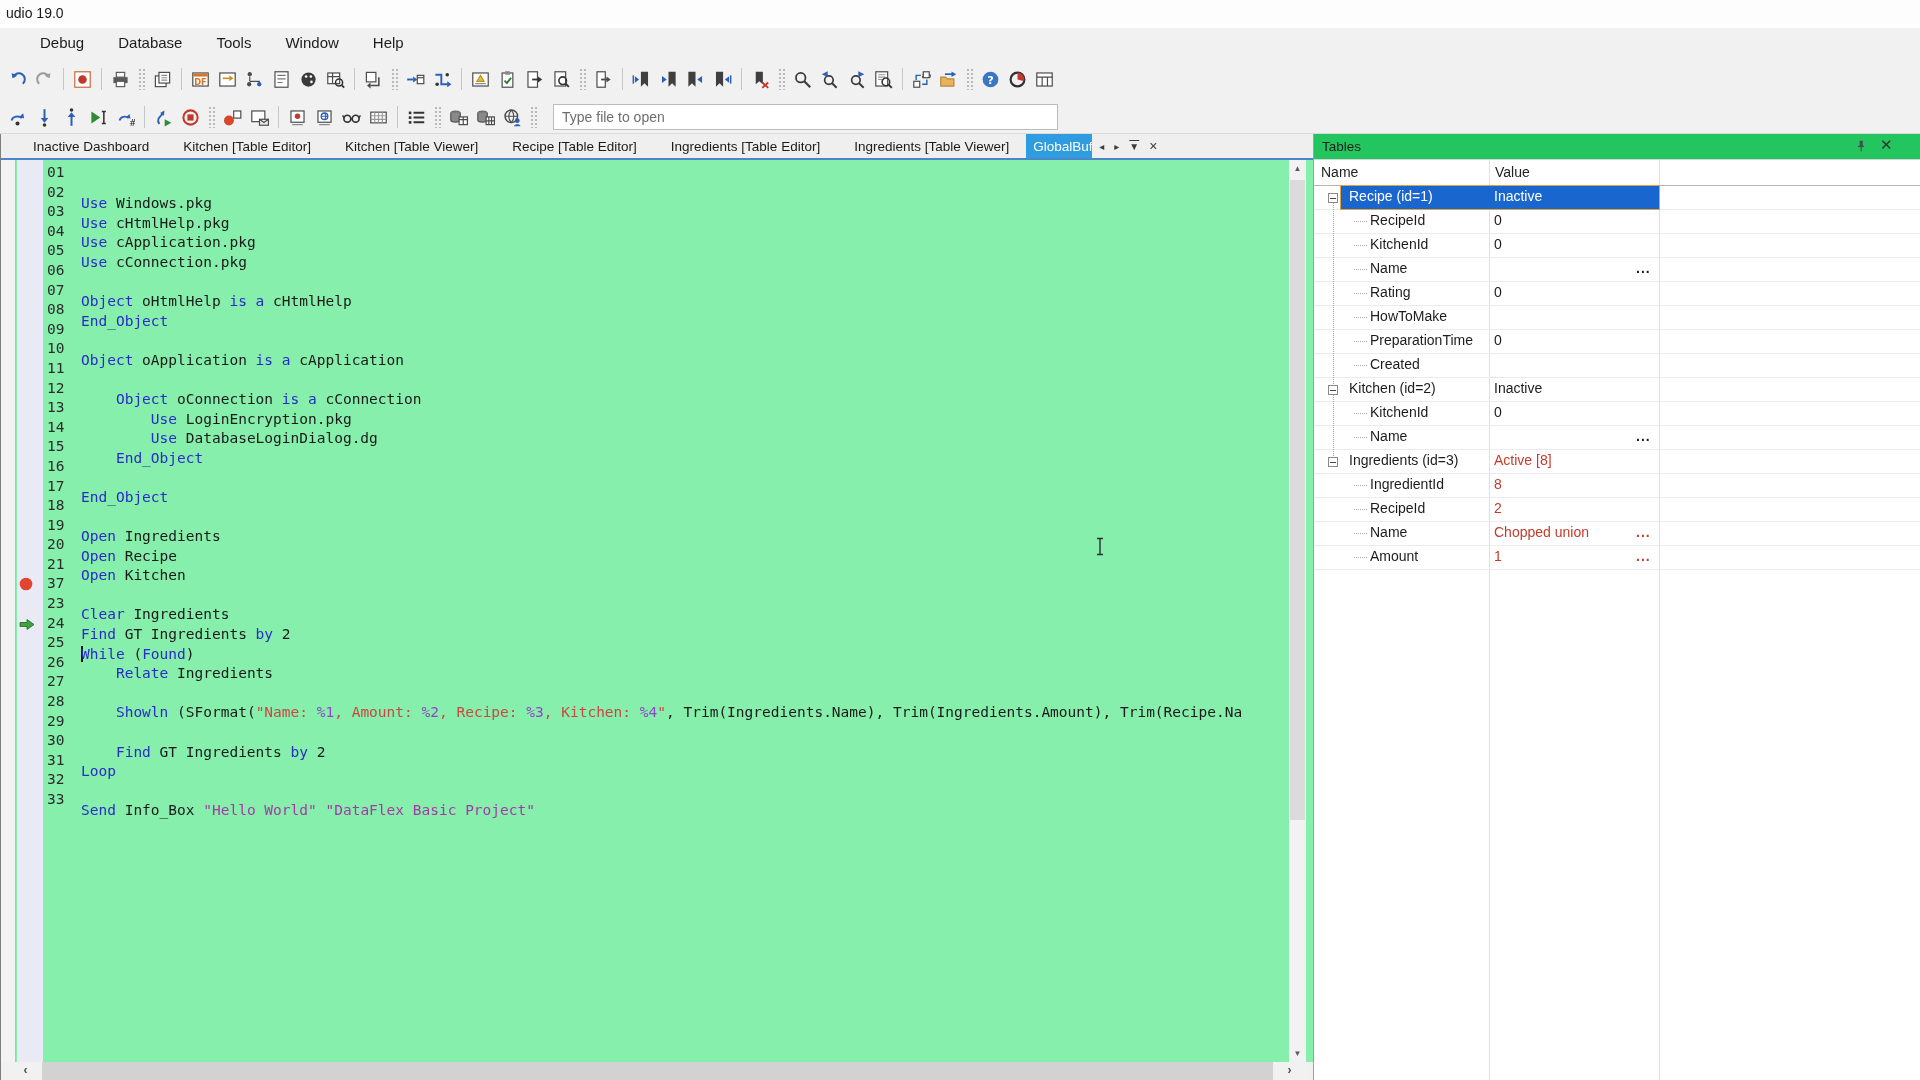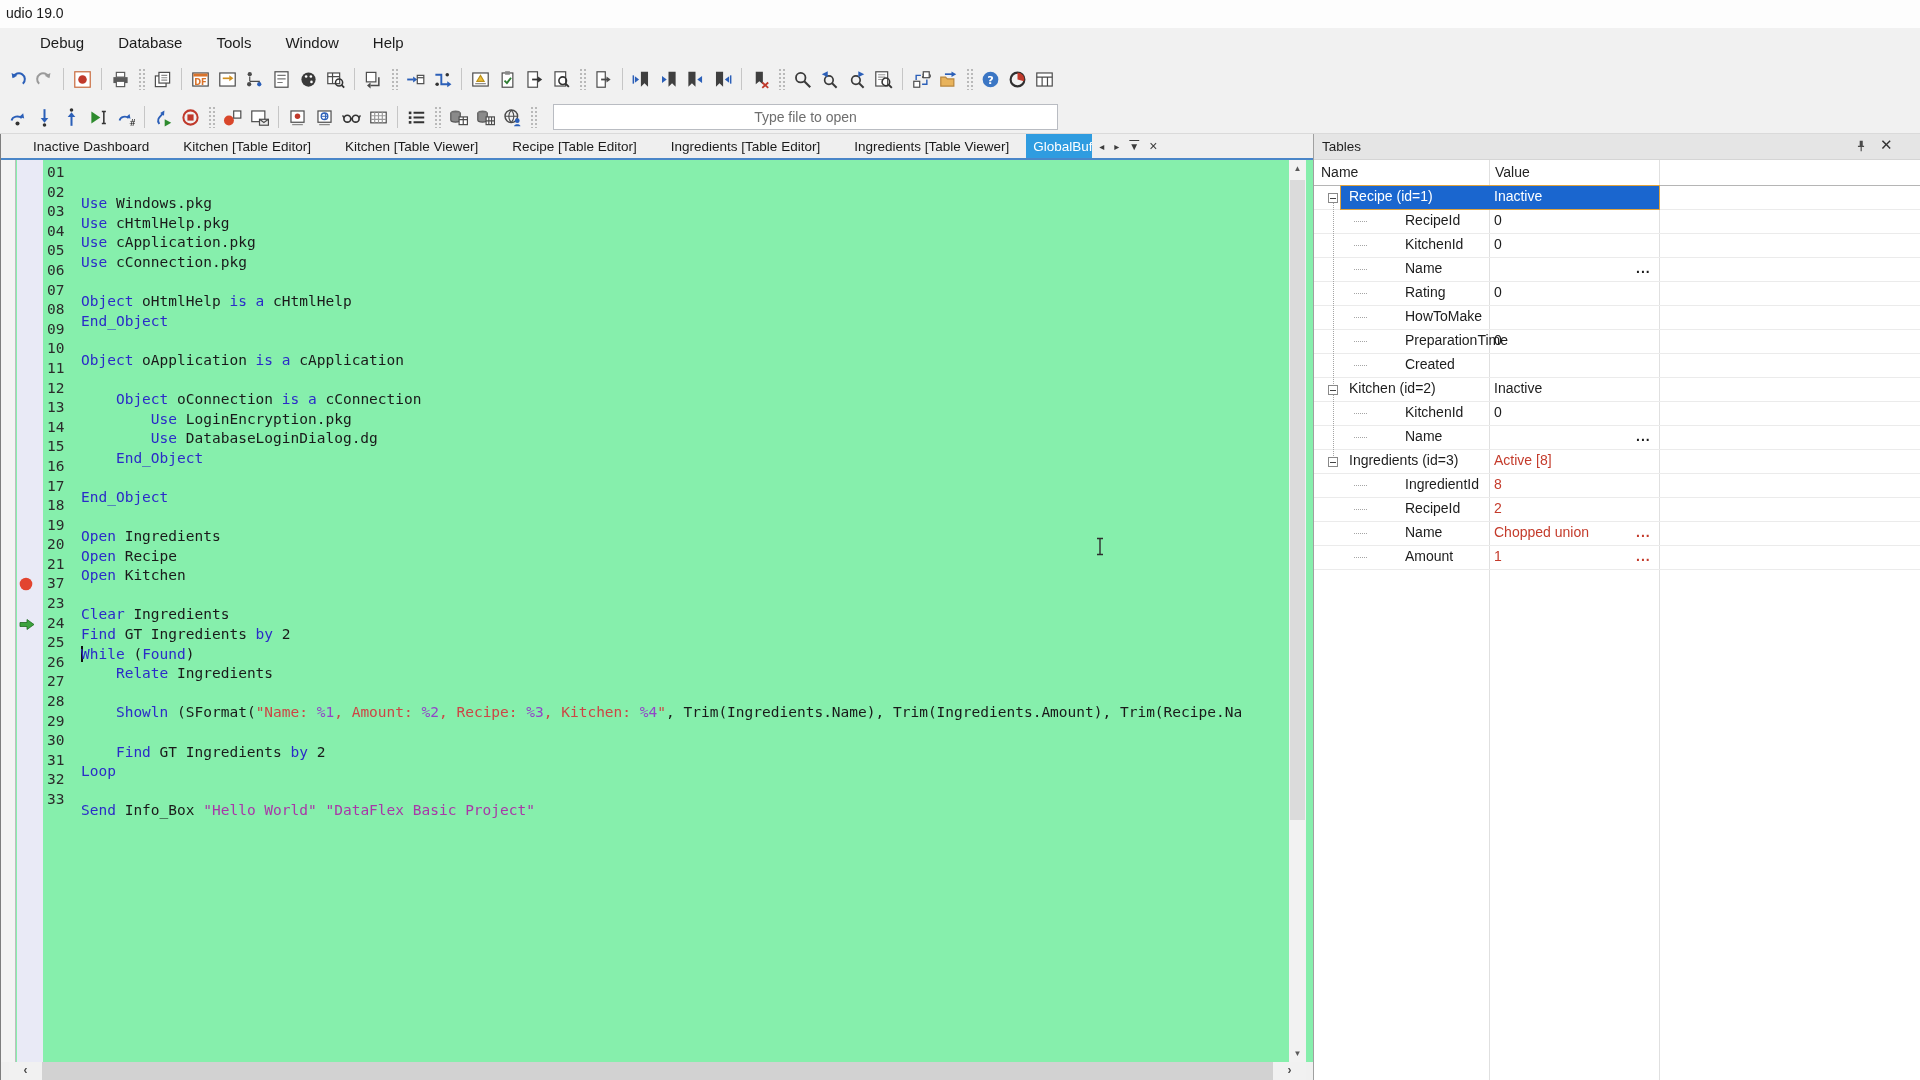--- a/index.html
+++ b/index.html
@@ -14,21 +14,21 @@
 
   .toolbar { position:absolute; left:0; width:1920px; background:#F1F1F1; display:flex; align-items:center; }
   #toolbar1 { top:57px; height:44px; padding-left:4px; }
   #toolbar2 { top:101px; height:33px; padding-left:4px; border-bottom:1px solid #DADADA; }
   .tb-btn { width:27px; height:26px; display:flex; align-items:center; justify-content:center; }
   .tb-btn svg { display:block; }
   .tb-sep { width:1px; height:22px; background:#C6C6C6; margin:0 5px; }
   .tb-grip { width:7px; height:22px; margin:0 4px;
              background-image:radial-gradient(#B9B9B9 34%, transparent 35%); background-size:4px 4px; }
   #quick-open { width:505px; height:26px; margin-left:12px; border:1px solid #B9BCC2; background:#fff;
-                font-size:14px; color:#333; padding:0 8px; font-family:"Liberation Sans",sans-serif;text-align:center; }
+                font-size:14px; color:#333; padding:0 8px; font-family:"Liberation Sans",sans-serif; }
   #quick-open::placeholder { color:#6E6E6E; opacity:1; }
 
   
   #main { position:absolute; left:0; top:134px; width:1920px; height:946px; border-left:1px solid #7E7E7E; }
   #left { position:absolute; left:0; top:0; width:1312px; height:946px; }
   #right { position:absolute; left:1312px; top:0; width:608px; height:946px; background:#fff; border-left:1px solid #A0A0A0; }
 
   
   #tabrow { position:absolute; left:0; top:0; width:1312px; height:26px; background:#EFEFEF;
             border-bottom:2px solid var(--tab-underline,#4A86C8); display:flex; align-items:stretch; padding-left:15px; }
@@ -59,32 +59,32 @@
   .varrow { position:absolute; left:0; width:17px; height:17px; color:#5A5A5A; font-size:8px; text-align:center; line-height:17px; }
   #vthumb { position:absolute; left:1px; top:20px; width:15px; height:640px; background:#DBDBDB; }
   #ibeam { position:absolute; left:1094px; top:377px; }
   #hscroll { position:absolute; left:0; top:928px; width:1312px; height:18px; background:#F0F0F0; }
   #htrack { position:absolute; left:8px; top:0; width:1297px; height:18px; background:#E8E8E8; }
   .hbtn { position:absolute; top:0; width:33px; height:18px; background:#F1F1F1; color:#4A4A4A;
           font-size:12px; text-align:center; line-height:17px; font-weight:bold; }
   #hthumb { position:absolute; left:33px; top:0; width:1231px; height:18px; background:#D2D2D2; }
 
   
-  #panelhead { position:absolute; left:0; top:0; width:607px; height:26px; background:#e5e5e5; border-bottom:1px solid #D5D5D5; }
+  #panelhead { position:absolute; left:0; top:0; width:607px; height:26px; background:#22c55e; border-bottom:1px solid #D5D5D5; }
   #panelhead .ttl { position:absolute; left:8px; top:5px; font-size:13.5px; color:#1E1E1E; }
   #pin-btn { position:absolute; left:540px; top:4px; }
   #panel-close { position:absolute; left:566px; top:2px; font-size:15px; color:#333; }
   #colhead { position:absolute; left:0; top:26px; width:607px; height:26px; background:#fff; border-bottom:1px solid #B5B5B5; }
   #colhead span { position:absolute; top:4px; font-size:14px; color:#222; }
   #colhead .c1 { left:7px; } #colhead .c2 { left:181px; }
   .pv-line { position:absolute; top:26px; bottom:0; width:1px; background:#E0E0E0; }
   #rows { position:absolute; left:0; top:52px; width:607px; }
   .trow { position:relative; height:24px; border-bottom:1px solid #EBEBEB; font-size:14px; color:#1C1C1C; }
   .trow .nm { position:absolute; top:2px; z-index:2; }
-  .trow.lvl0 .nm { left:35px; } .trow.lvl1 .nm { left:56px;margin-left:35px; }
+  .trow.lvl0 .nm { left:35px; } .trow.lvl1 .nm { left:56px; }
   .trow .val { position:absolute; left:180px; top:2px; z-index:2; }
   .trow .dots { position:absolute; left:322px; top:2px; z-index:2; font-weight:bold; letter-spacing:1px; }
   .trow.red .nm { color:#1C1C1C; }
   .trow.red .val, .trow.red .dots { color:var(--data-red,#C43B2B); }
   .expander { position:absolute; left:14px; top:7px; width:10px; height:10px; background:#fff; border:1px solid #898989; z-index:2; }
   .expander::after { content:""; position:absolute; left:1px; top:3.5px; width:6px; height:1px; background:#444; }
   .stub { position:absolute; left:40px; top:11px; width:13px; border-top:1px dotted #A5A5A5; }
   .vline-tree { position:absolute; left:19px; width:1px; border-left:1px dotted #A5A5A5; z-index:1; }
   .selbox { position:absolute; left:26px; top:-1px; width:320px; height:25px;
             background:var(--selection,#1A66CF); border:1px solid var(--selection-border,#E0A23C); z-index:1; }

